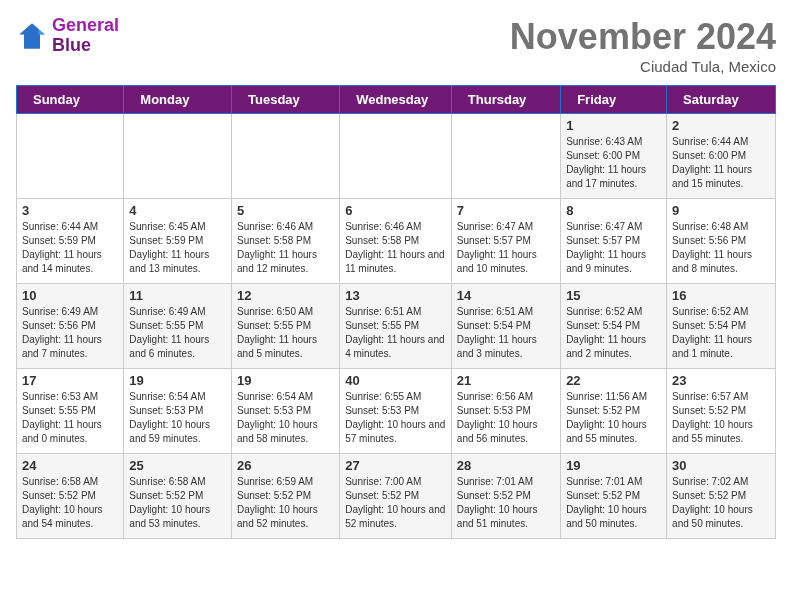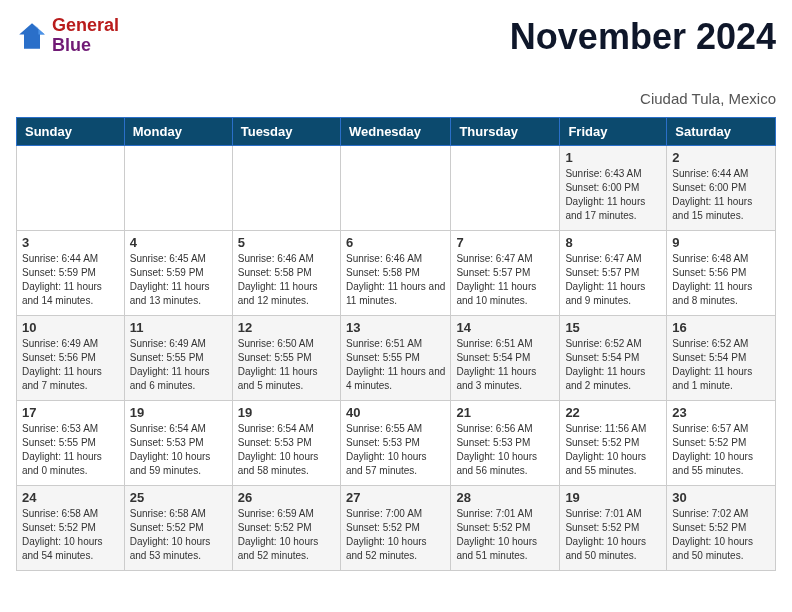--- a/index.html
+++ b/index.html
@@ -22,53 +22,52 @@
       gap: 4px;
     }
     .logo-text {
       display: flex;
       flex-direction: column;
       line-height: 1.1;
     }
     .logo-general {
       font-size: 18px;
       font-weight: bold;
-      color: #b91c1c;
+      color: #a21caf;
     }
     .logo-blue {
       font-size: 18px;
       font-weight: bold;
       color: #701a75;
     }
     .logo-icon {
       width: 32px;
       height: 32px;
     }
     .title-block {
       text-align: right;
     }
     .month-title {
       font-size: 36px;
       font-weight: bold;
-      color: #0f172a;
+      color: #737373;
     }
     .subtitle {
       font-size: 15px;
       color: #555;
-      margin-top: 32px;
     }
     table {
       width: 100%;
       border-collapse: collapse;
     }
     thead tr th {
-      background-color: #0c4a6e;
+      background-color: #701a75;
       color: #fff;
       font-size: 13px;
-      padding: 6px 8px;
+      padding: 6px 16px;
       text-align: left;
       border: 1px solid #2a6fc9;
     }
     tbody tr td {
       border: 1px solid #ccc;
       vertical-align: top;
       padding: 4px 5px;
       font-size: 10.5px;
       color: #333;
       height: 85px;

